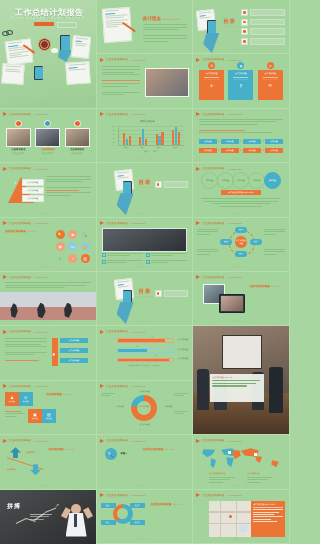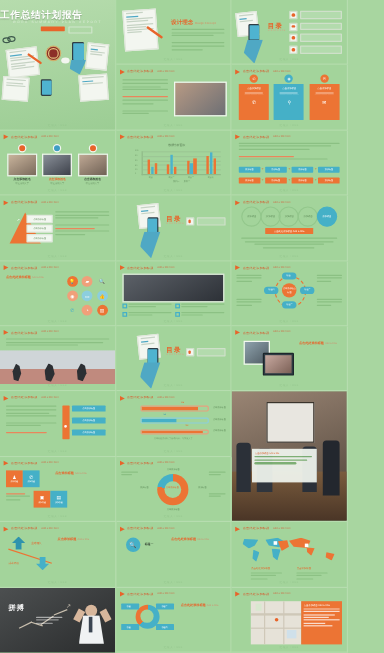--- a/index.html
+++ b/index.html
@@ -56,21 +56,21 @@
   .ln{height:1.1px;background:#8cc184;margin-bottom:1.5px;border-radius:1px;}
   .ln.d{background:#7fb577;}
   .card-o{background:#ec7434;}
   .card-b{background:#45b0c7;}
   .card-w{background:#f1f6ef;}
   .cn{font-family:"DejaVu Sans",sans-serif;}
   .ctr{position:absolute;left:0;right:0;text-align:center;}
 
   
   .s-title .bigttl{
-    position:absolute;top:7px;left:0;right:12px;text-align:left;
+    position:absolute;top:7px;left:0;right:12px;text-align:right;
     font-size:8px;font-weight:bold;color:#ffffff;letter-spacing:.6px;
     text-shadow:0 1px 1px rgba(0,0,0,.25);
   }
   .s-title .subttl{
     position:absolute;top:17px;left:0;right:0;text-align:center;
     font-size:2.6px;color:#d9ecd5;letter-spacing:1.4px;
   }
   .s-title .pill{
     position:absolute;top:22px;left:34px;width:20px;height:4px;
     background:#e8642a;border-radius:.5px;

